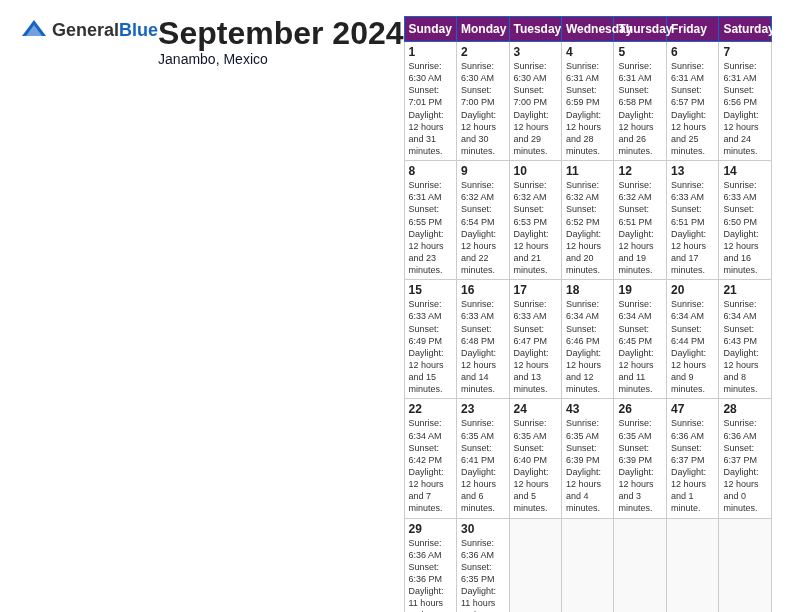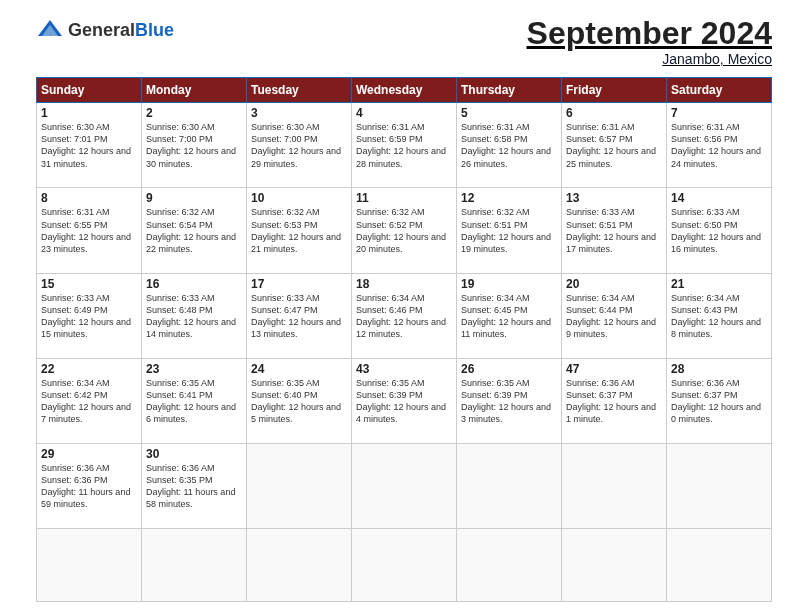--- a/index.html
+++ b/index.html
@@ -6,23 +6,23 @@
     body {
       font-family: Arial, sans-serif;
       background: #fff;
       width: 792px;
       height: 612px;
       overflow: hidden;
     }
     .page {
       width: 792px;
       height: 612px;
-      padding: 16px 20px 10px 36px;
+      padding: 16px 20px 10px 20px;
       display: flex;
-      flex-direction: column;
+      flex-direction: row;
     }
     .header {
       display: flex;
       justify-content: space-between;
       align-items: flex-start;
       margin-bottom: 10px;
     }
     .logo {
       display: flex;
       align-items: center;
@@ -33,41 +33,39 @@
       font-weight: bold;
       line-height: 1;
     }
     .logo-general { color: #333; }
     .logo-blue { color: #1565C0; }
     .logo-icon {
       width: 28px;
       height: 28px;
     }
     .title-block {
-      text-align: right;
-      text-decoration: underline;
     }
     .month-title {
       font-size: 32px;
       font-weight: bold;
       color: #222;
       line-height: 1.1;
     }
     .location {
       font-size: 14px;
       color: #0f172a;
     }
     .calendar {
       flex: 1;
       border-collapse: collapse;
       width: 100%;
       table-layout: fixed;
     }
     .calendar th {
-      background: #7f1d1d;
+      background: #701a75;
       color: #fff;
       font-size: 12px;
       font-weight: bold;
       padding: 5px 4px;
       text-align: left;
       border: 1px solid #1565C0;
     }
     .calendar td {
       border: 1px solid #ccc;
       vertical-align: top;

